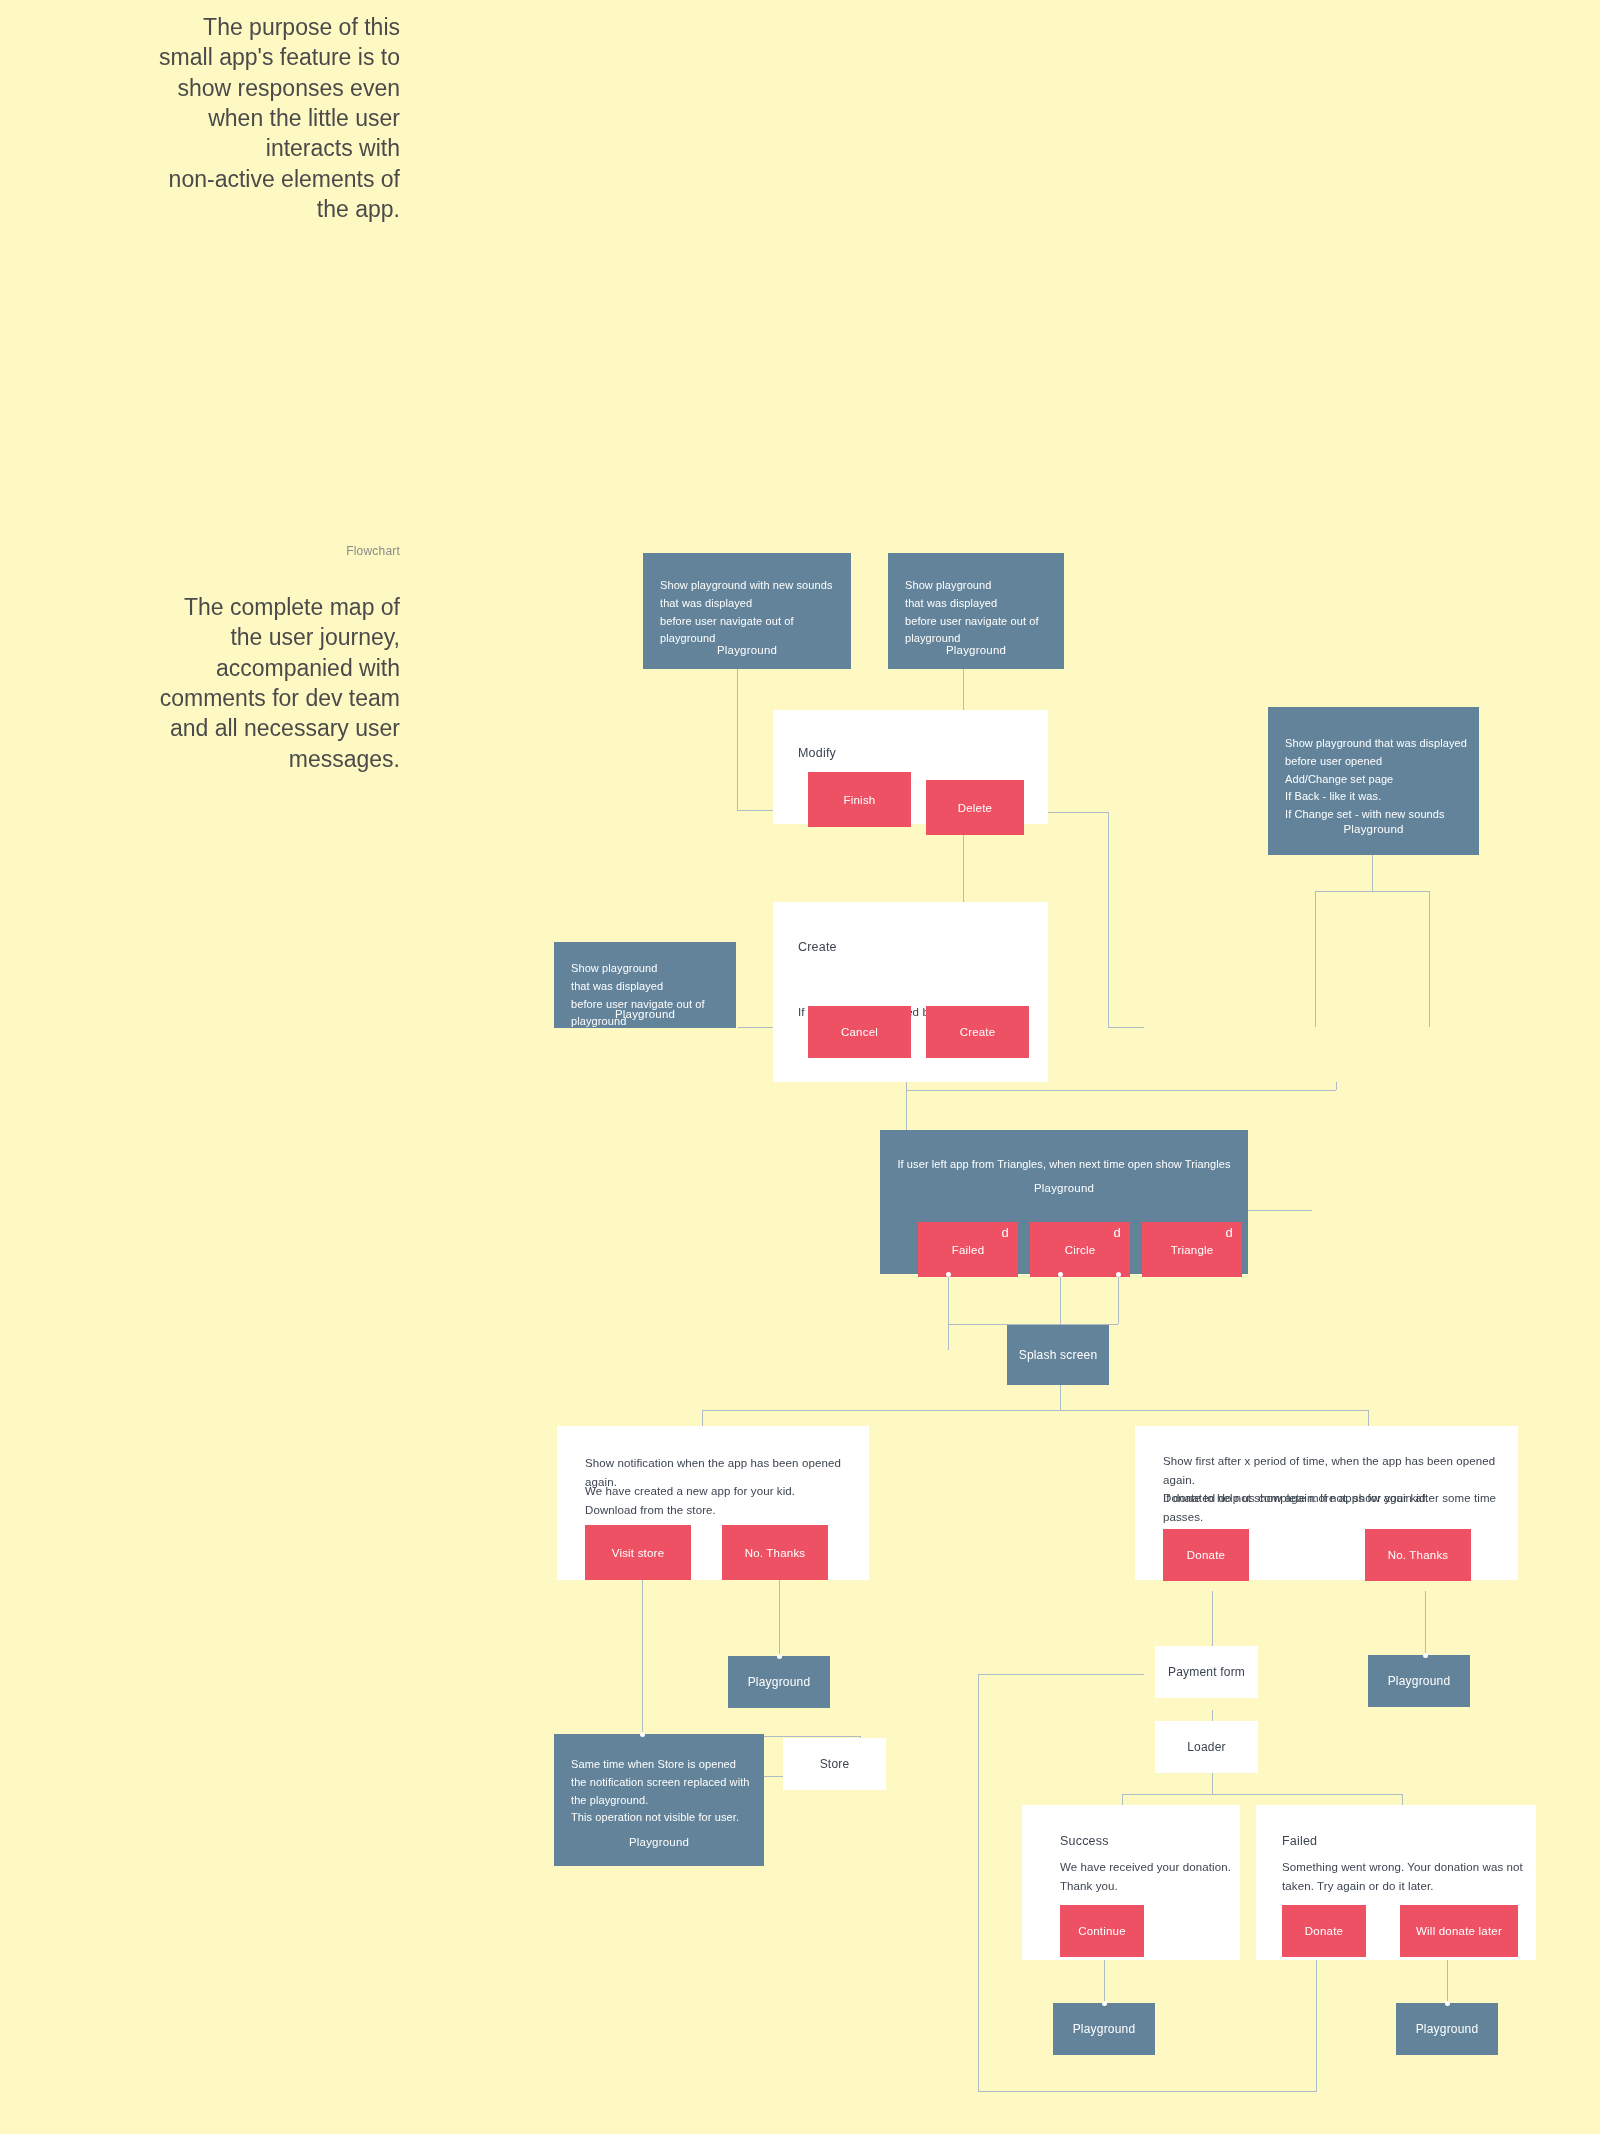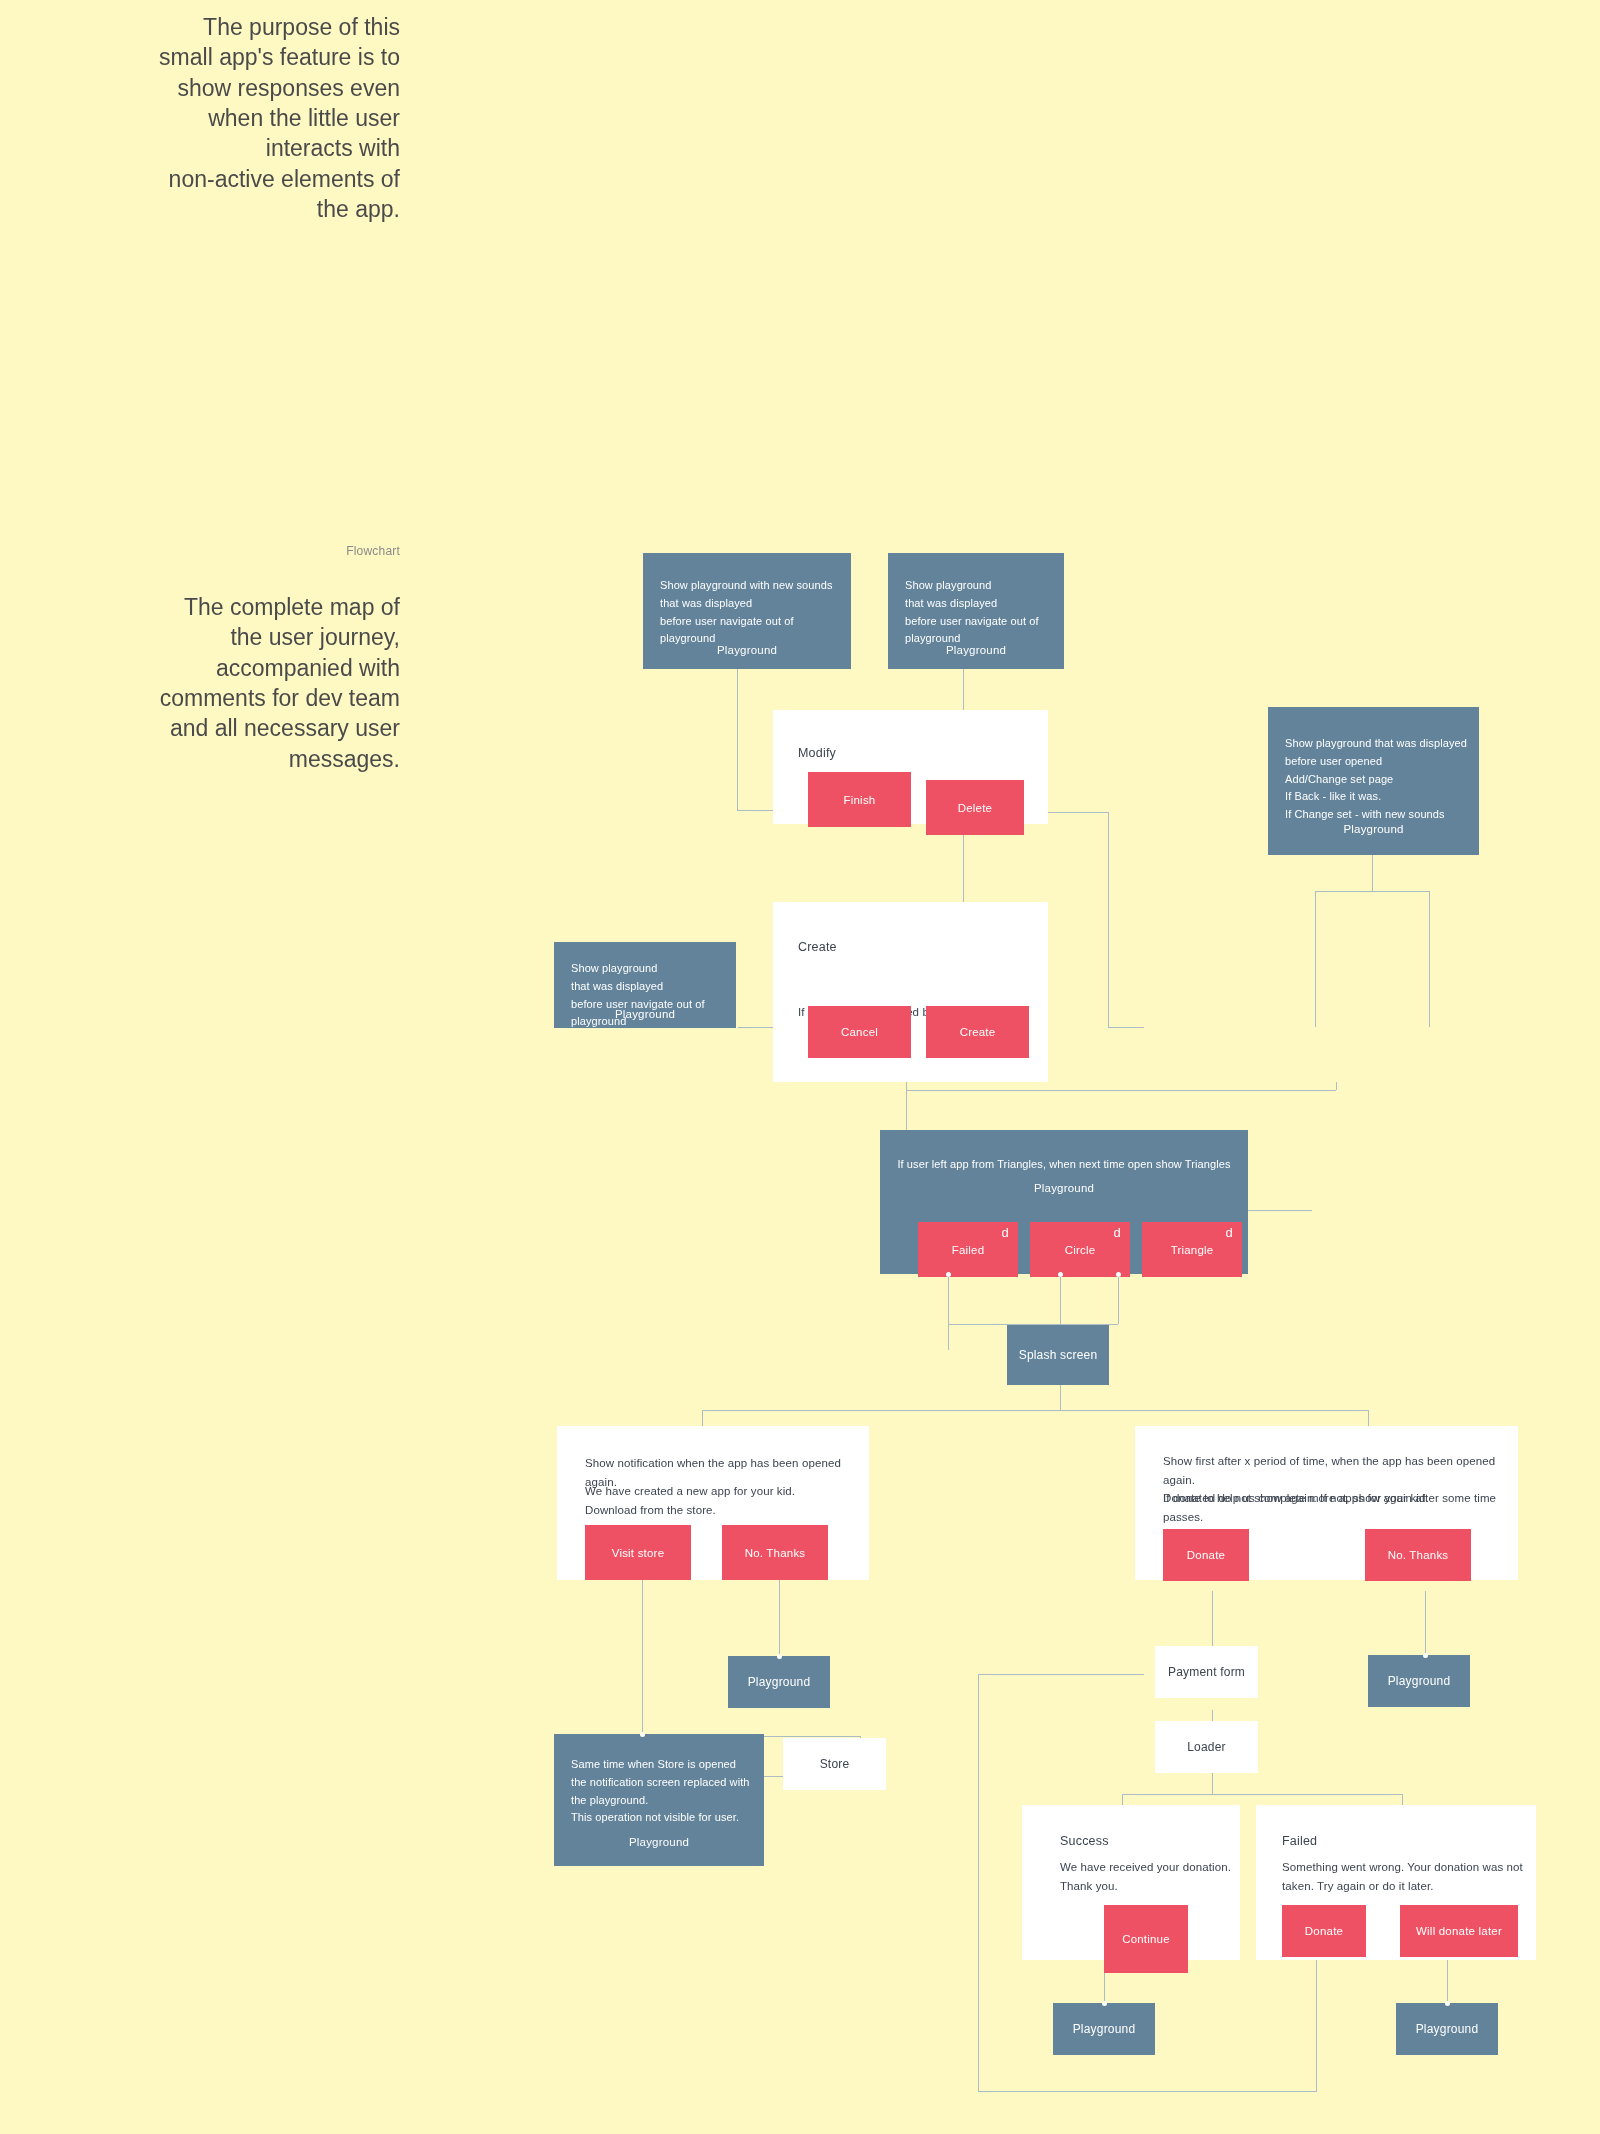--- a/index.html
+++ b/index.html
@@ -332,21 +332,21 @@
   </div>
 
   <div class="card white" style="left:1155px;top:1721px;width:103px;height:52px;">
     <div class="plain-label">Loader</div>
   </div>
 
   <div class="card white" style="left:1022px;top:1805px;width:218px;height:155px;">
     <div class="card-title" style="left:38px;top:29px;">Success</div>
     <div class="card-body" style="left:38px;top:53px;right:8px;">We have received your donation.
 Thank you.</div>
-    <button class="btn" style="left:38px;top:100px;width:84px;height:68px;margin-left:44px;">Continue</button>
+    <button class="btn" style="left:38px;top:100px;width:84px;height:52px;">Continue</button>
   </div>
 
   <div class="card white" style="left:1256px;top:1805px;width:280px;height:155px;">
     <div class="card-title" style="left:26px;top:29px;">Failed</div>
     <div class="card-body" style="left:26px;top:53px;right:8px;">Something went wrong. Your donation was not
 taken. Try again or do it later.</div>
     <button class="btn" style="left:26px;top:100px;width:84px;height:52px;">Donate</button>
     <button class="btn" style="left:144px;top:100px;width:118px;height:52px;">Will donate later</button>
   </div>
 

